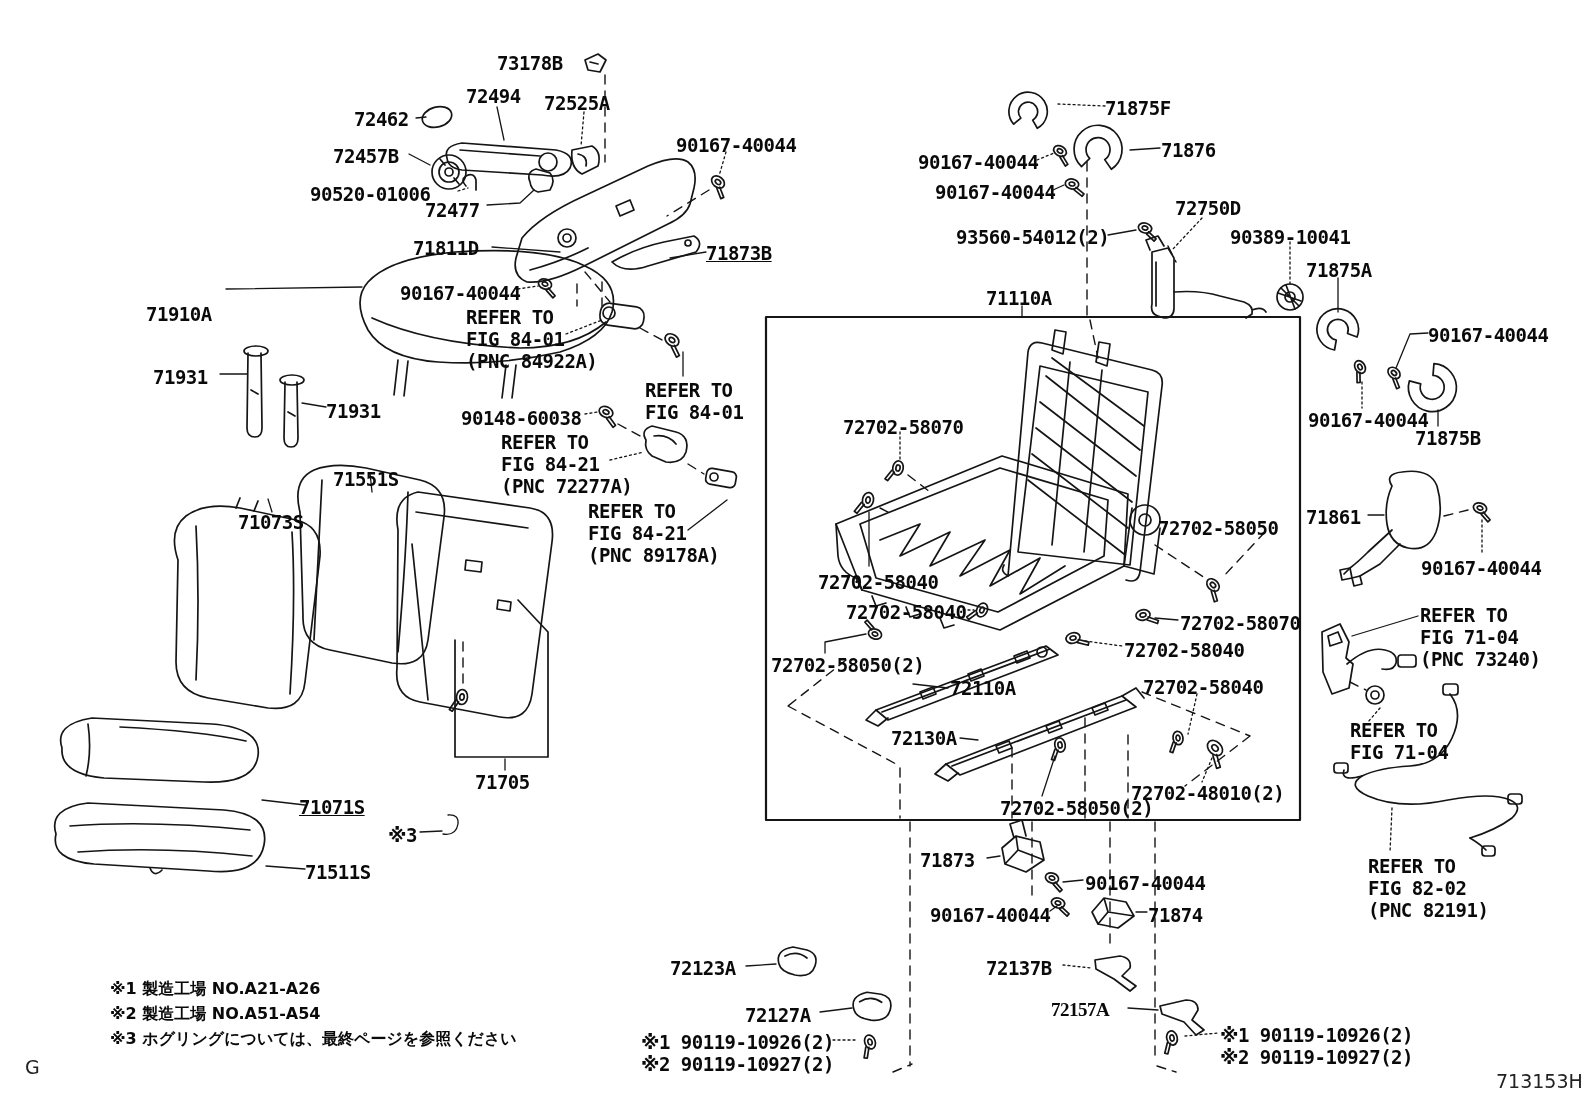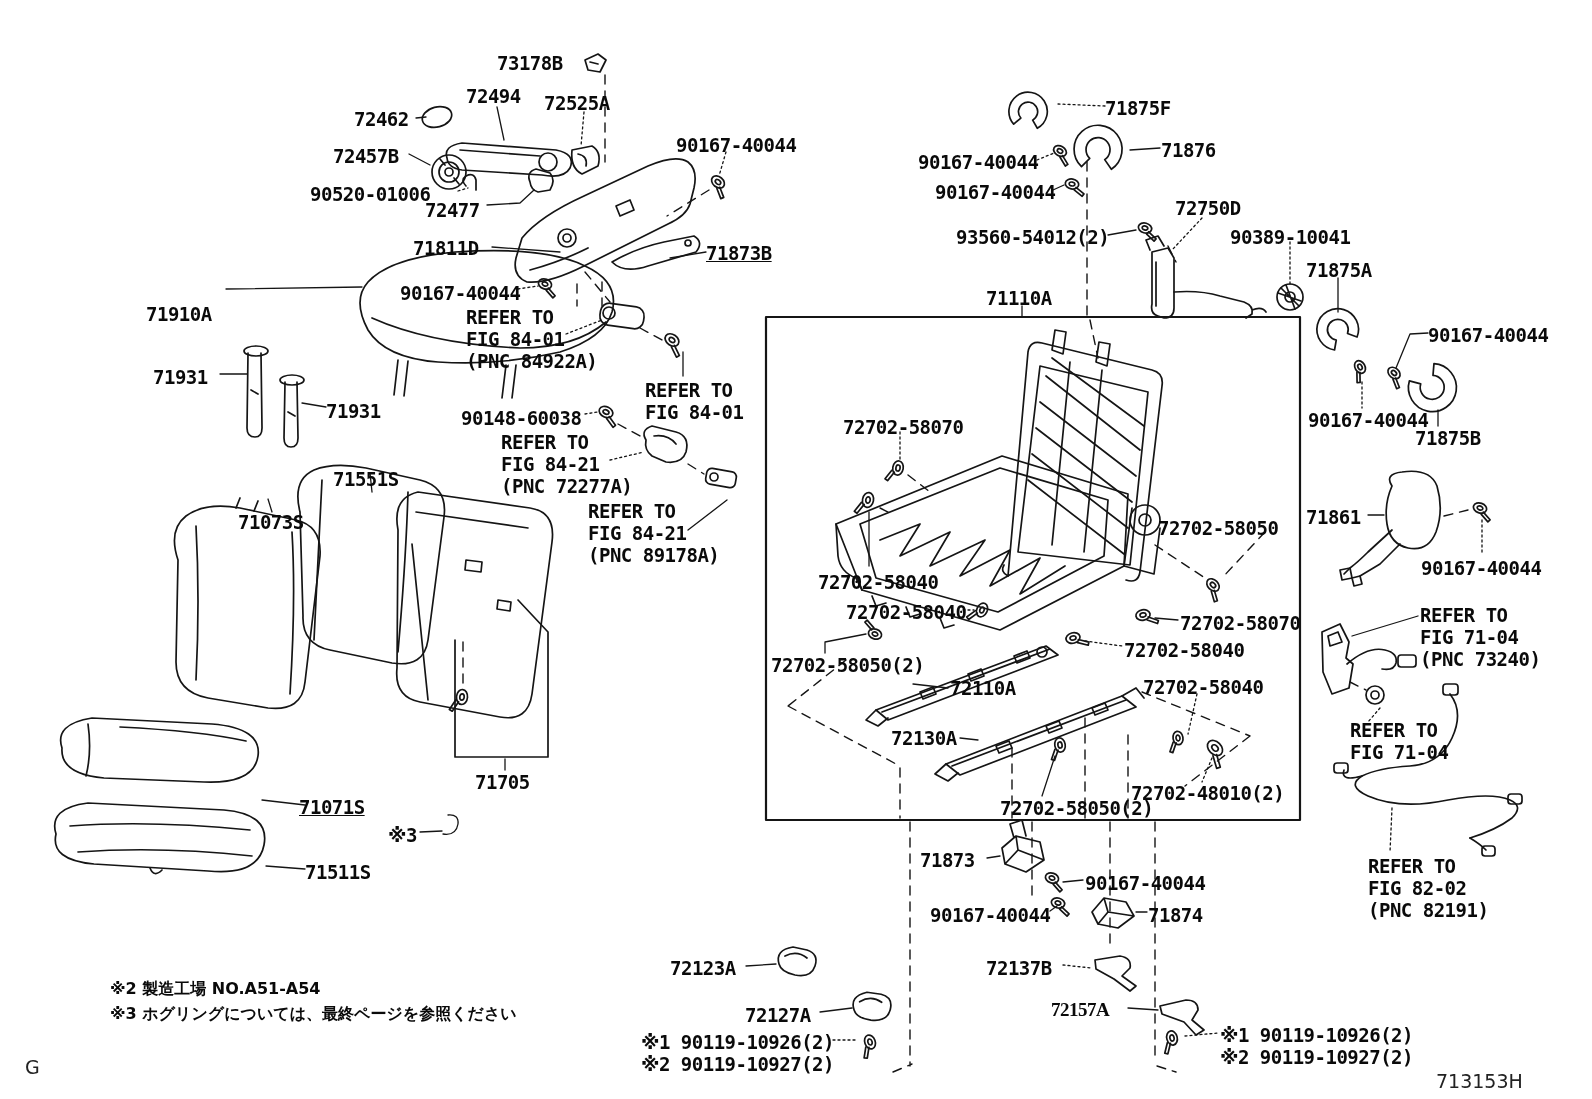--- a/index.html
+++ b/index.html
@@ -17,21 +17,21 @@
     font-family:"DejaVu Sans Mono","DejaVu Sans",monospace;
     font-weight:bold; font-size:19px; line-height:22px;
     letter-spacing:-0.5px; white-space:pre; color:#0a0a0a;
   }
   .corner{
     position:absolute;
     font-family:"DejaVu Sans","Liberation Sans",sans-serif;
     font-size:19px; color:#222;
   }
   .corner.pg{left:25px; top:1056px;}
-  .corner.fig{left:1436px; top:1070px;}
+  .corner.fig{left:1496px; top:1070px;}
   .notes-block{position:absolute; left:110px; top:976px;}
   .notes-block div{
     font-family:"DejaVu Sans","Liberation Sans",sans-serif;
     font-weight:bold; font-size:16px; line-height:25px; white-space:pre; color:#0a0a0a;
   }
 </style>
 </head>
 <body>
 
 <div class="page">
@@ -418,19 +418,20 @@
       <div class="lbl" style="left: 745px; top: 1004px;">72127A</div>
       <div class="lbl" style="left: 641px; top: 1031px;">※1 90119-10926(2)</div>
       <div class="lbl" style="left: 641px; top: 1053px;">※2 90119-10927(2)</div>
       <div class="lbl" style="left: 986px; top: 957px;">72137B</div>
       <div class="lbl" style="left: 1051px; top: 999px; font-family: Liberation Serif, serif;">72157A</div>
       <div class="lbl" style="left: 1220px; top: 1024px;">※1 90119-10926(2)</div>
       <div class="lbl" style="left: 1220px; top: 1046px;">※2 90119-10927(2)</div>
     </div>
 
   <div class="notes-block">
+    <div>※1 製造工場 NO.A21-A26</div>
     <div>※2 製造工場 NO.A51-A54</div>
     <div>※3 ホグリングについては、最終ページを参照ください</div>
   </div>
 
   <div class="corner pg">G</div>
   <div class="corner fig">713153H</div>
 </div>
 
 </body></html>

